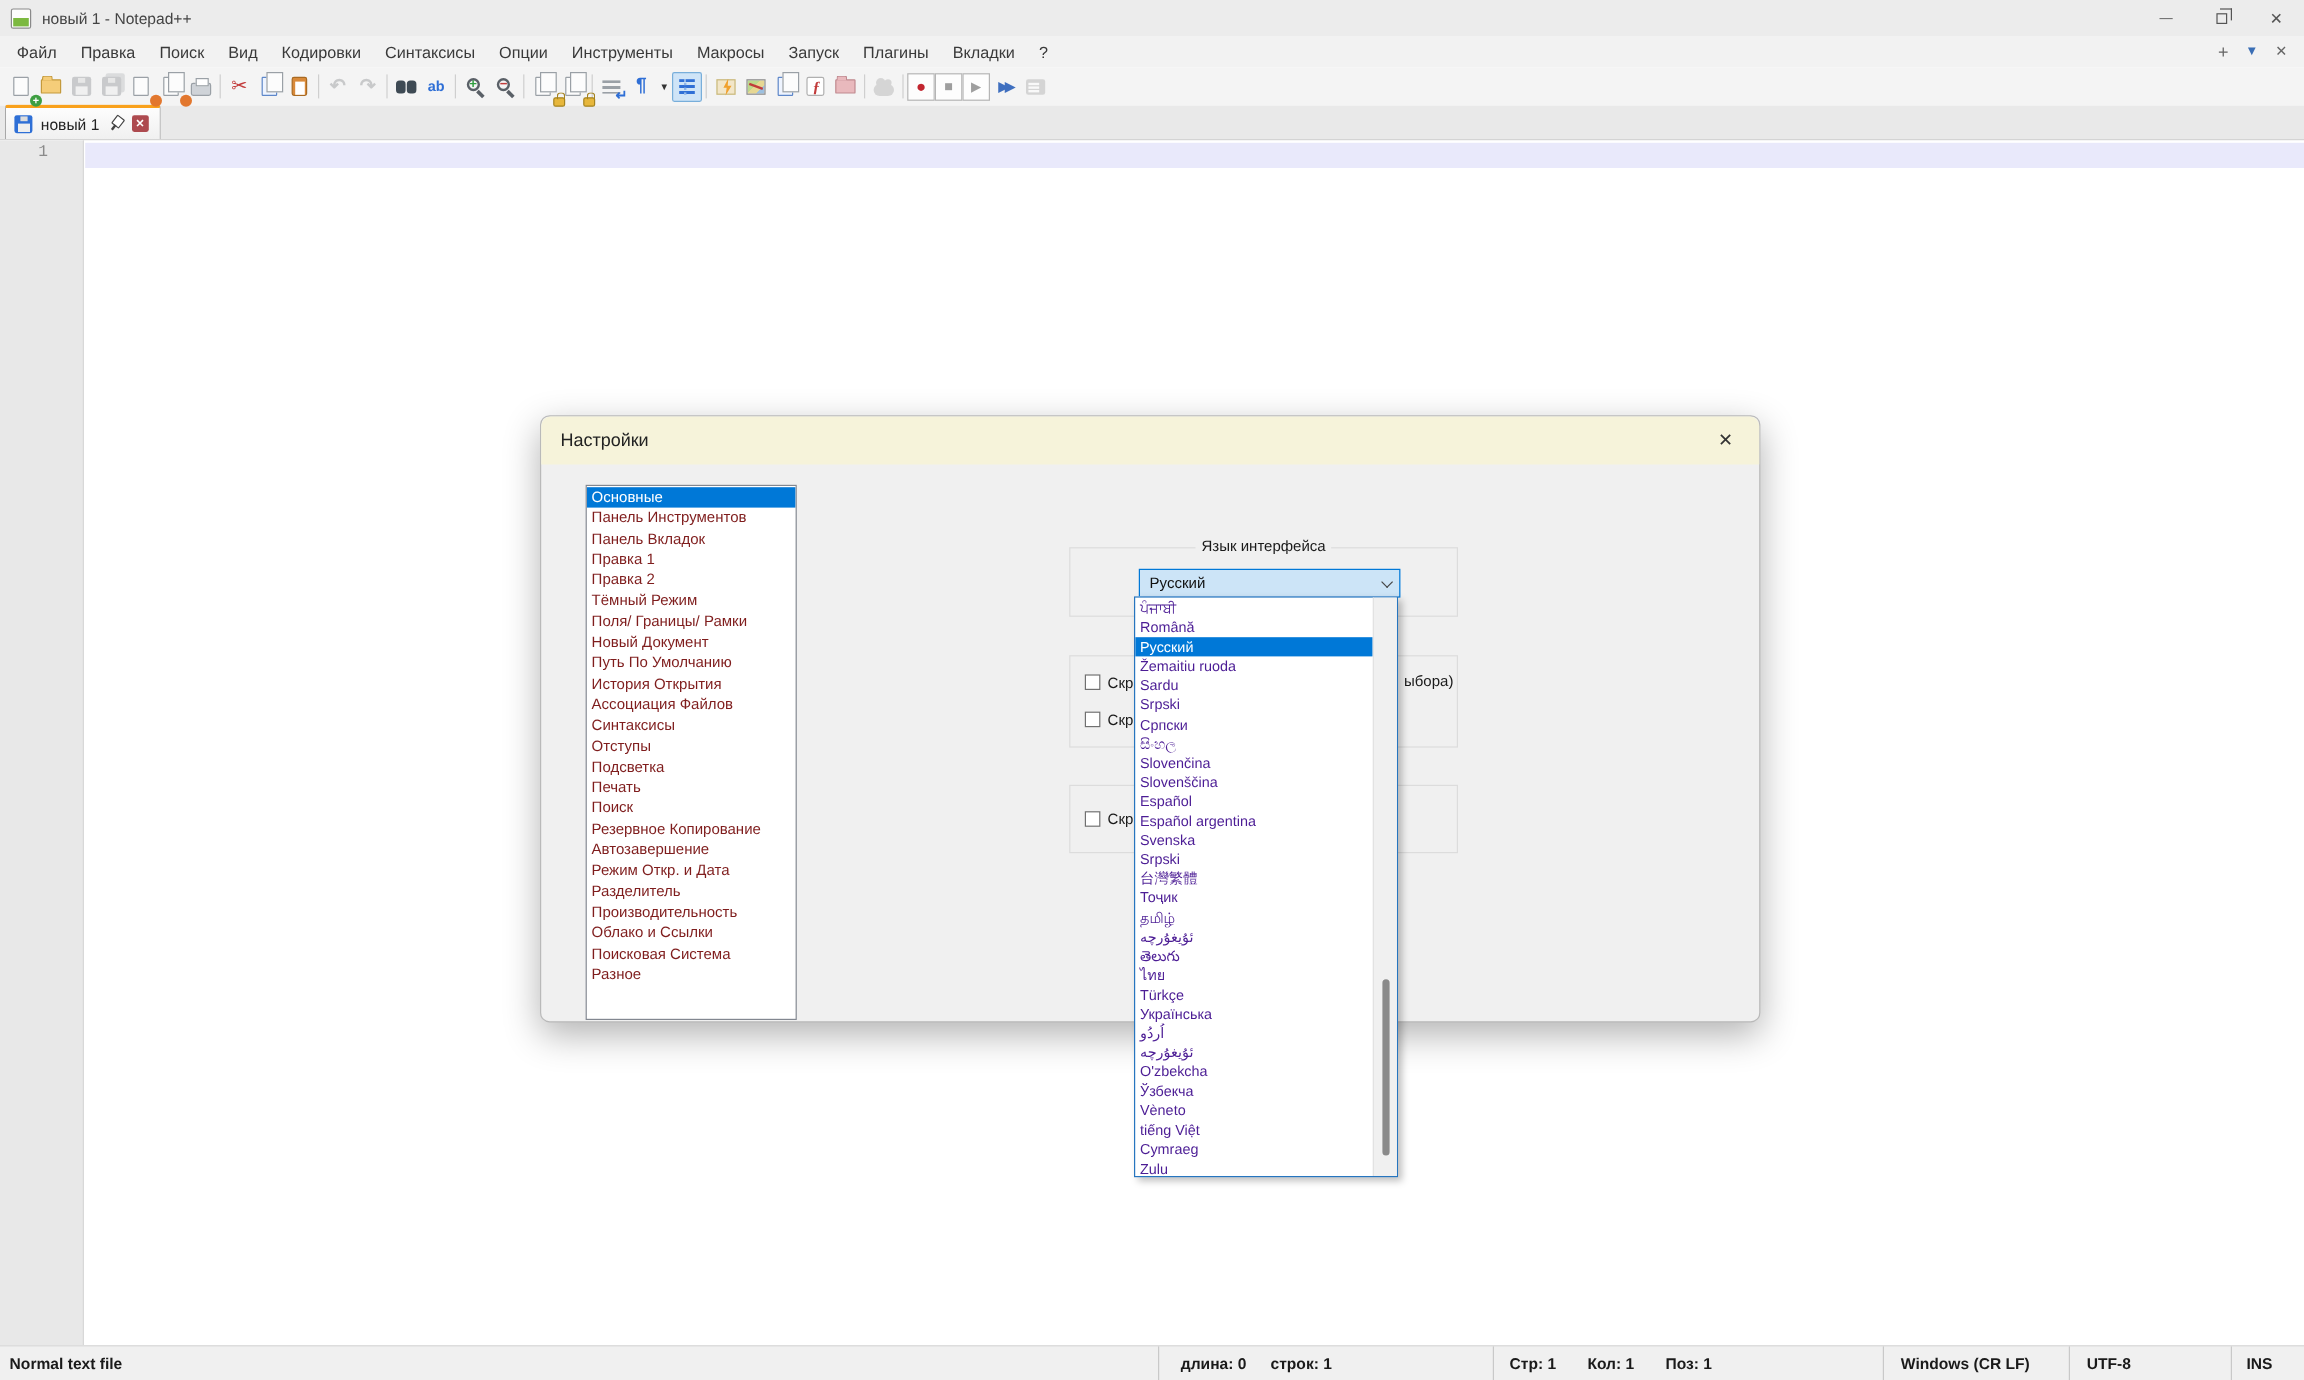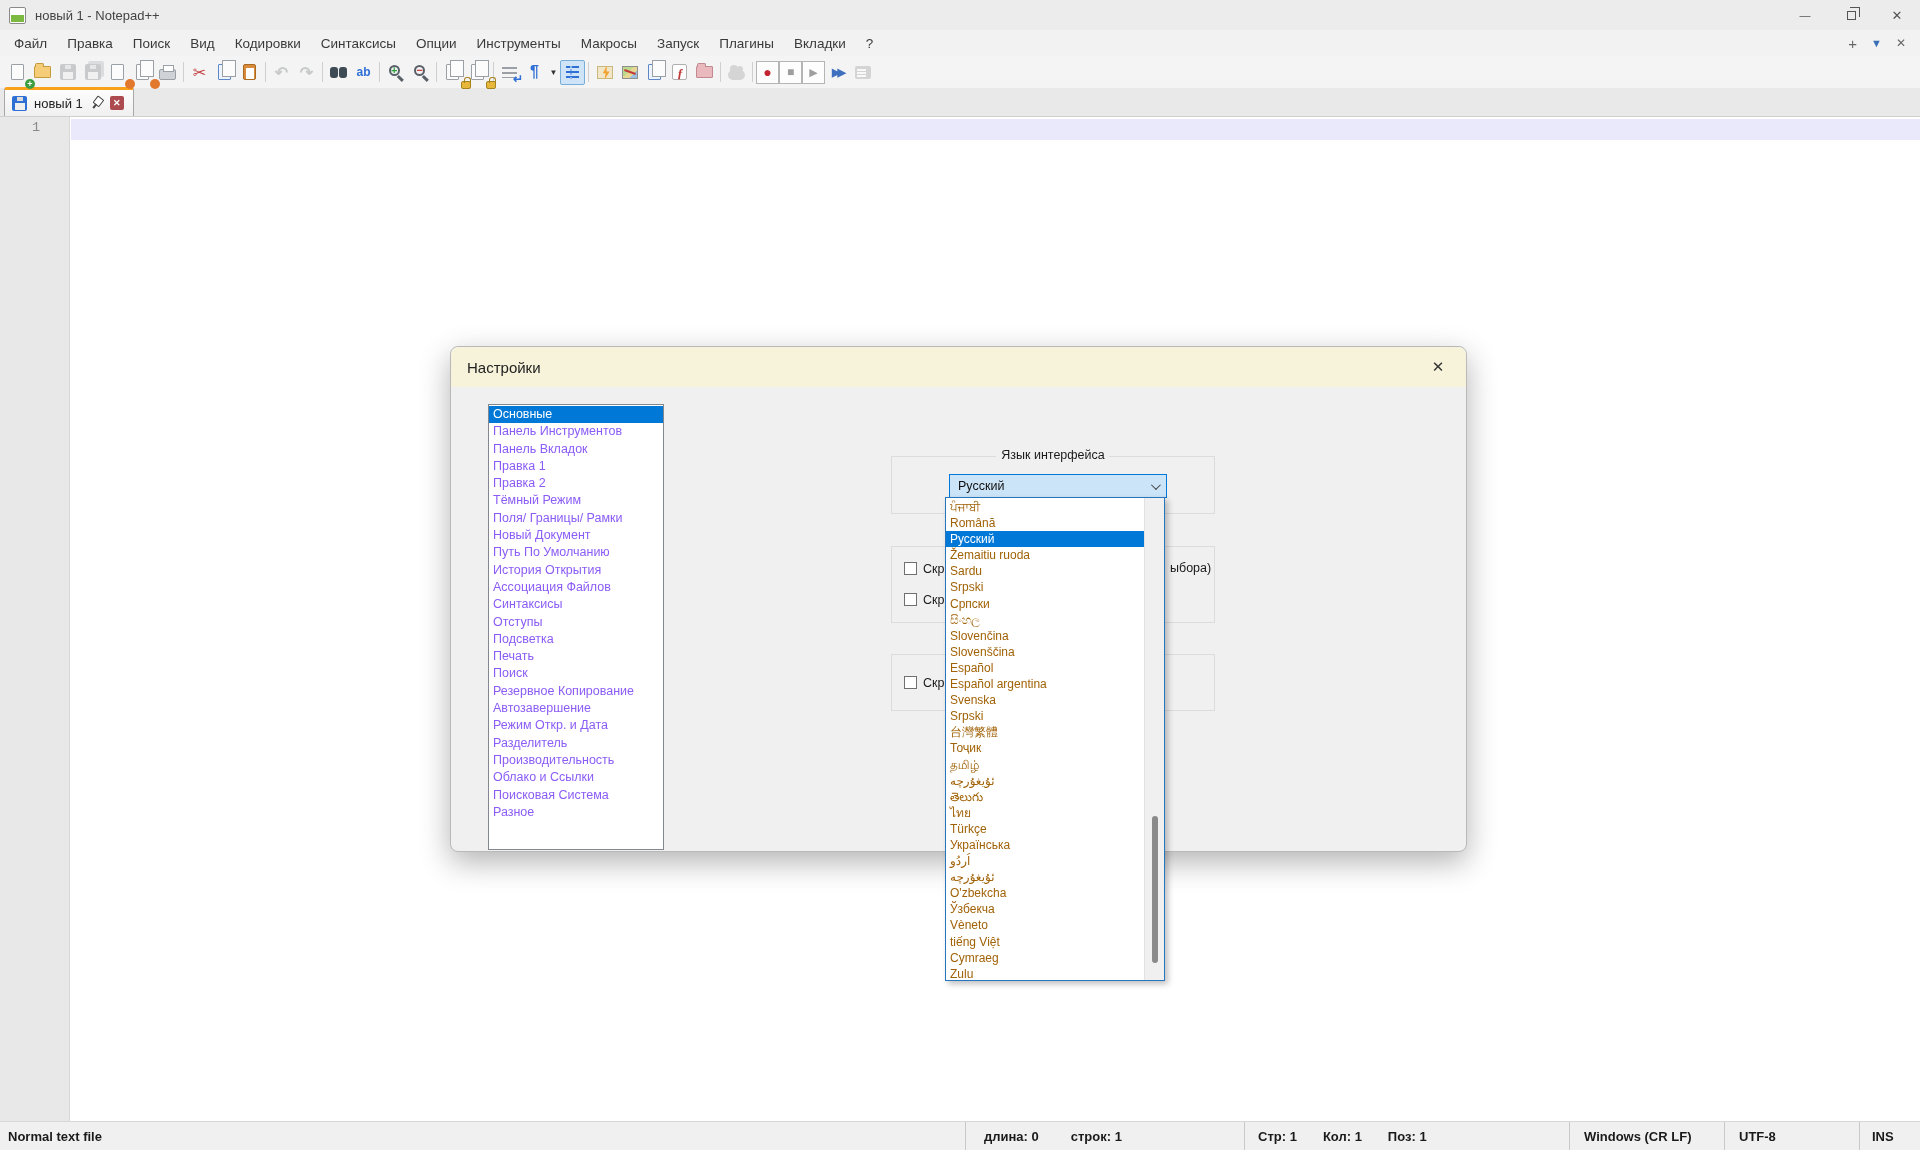--- a/index.html
+++ b/index.html
@@ -110,49 +110,49 @@
   .curline { position:absolute; left:71px; right:0; top:2px; height:21px; background:#e9e9fb; }
 
   
   .dialog { position:absolute; left:450px; top:346px; width:1017px; height:506px; background:#f0f0f0; border:1px solid #b9b9b9; border-radius:8px; box-shadow:0 10px 30px rgba(0,0,0,.30); z-index:40; }
   .dlg-title { height:40px; background:#f6f3da; border-radius:8px 8px 0 0; display:flex; align-items:center; padding:0 16px; }
   .dlg-title-text { font-size:15px; color:#222; }
   .dlg-close { margin-left:auto; color:#333; font-size:15px; width:24px; text-align:center; }
   .dlg-close::after { content:"✕"; }
 
   .listbox { position:absolute; left:37px; top:57px; width:176px; height:446px; background:#fff; border:1px solid #828790; overflow:hidden; padding-top:1px; }
-  .lb-item { height:17.3px; line-height:17.3px; font-size:12.5px; color:#8b5cf6; padding-left:4px; white-space:nowrap; }
+  .lb-item { height:17.3px; line-height:17.3px; font-size:12.5px; color:#7f1d1d; padding-left:4px; white-space:nowrap; }
   .lb-item.selected { background:#0078d7; color:#fff; }
 
   .groupbox { position:absolute; border:1px solid #dcdcdc; }
   .gb-label { position:absolute; top:-9px; left:50%; transform:translateX(-50%); background:#f0f0f0; padding:0 5px; font-size:12.5px; color:#1a1a1a; white-space:nowrap; }
   .g1 { left:440px; top:109px; width:324px; height:58px; }
   .g2 { left:440px; top:199px; width:324px; height:77px; }
   .g3 { left:440px; top:307px; width:324px; height:57px; }
   .combo { position:absolute; left:57px; top:17px; width:218px; height:24px; background:#cce4f7; border:1px solid #0078d7; display:flex; align-items:center; padding:0 8px; font-size:12.5px; color:#111; }
   .chev { margin-left:auto; width:7px; height:7px; border-right:1.6px solid #444; border-bottom:1.6px solid #444; transform:rotate(45deg) translateY(-2px); }
   .hidrow { position:relative; margin:12px 0 0 12px; height:19px; display:flex; align-items:center; gap:6px; }
   .g3 .hidrow { margin-top:18px; }
   .cb { width:13px; height:13px; background:#fff; border:1px solid #707070; flex:0 0 auto; }
   .frag, .fragR { font-size:12.5px; color:#1a1a1a; white-space:nowrap; }
   .fragR { position:absolute; left:266px; top:2px; }
 
   
   .dropdown { position:absolute; left:945px; top:497px; width:220px; height:484px; background:#fff; border:1px solid #2675bf; box-shadow:3px 3px 6px rgba(0,0,0,.25); display:flex; z-index:50; }
   .dd-items { flex:1; overflow:hidden; padding-top:1px; }
-  .dd-item { height:16.1px; line-height:16.1px; font-size:12px; color:#a16207; padding-left:4px; white-space:nowrap; overflow:hidden; }
+  .dd-item { height:16.1px; line-height:16.1px; font-size:12px; color:#4c1d95; padding-left:4px; white-space:nowrap; overflow:hidden; }
   .dd-item.selected { background:#0078d7; color:#fff; }
   .dd-scroll { width:20px; background:#f0f0f0; border-left:1px solid #e2e2e2; position:relative; }
   .dd-thumb { position:absolute; left:7px; width:6px; top:318px; height:147px; background:#8a8a8a; border-radius:3px; }
 
   
   .statusbar { position:absolute; left:0; top:1121px; width:1920px; height:29px; background:#f0f0f0; border-top:1px solid #d7d7d7; display:flex; font-size:13px; color:#1a1a1a;font-weight:bold; }
   .ss { display:flex; align-items:center; border-right:1px solid #c9c9c9; white-space:nowrap; }
   .s1 { flex:1; padding-left:8px; }
-  .s2 { width:279px; padding-left:18px; gap:32px; }
+  .s2 { width:279px; padding-left:18px; gap:20px; }
   .s3 { width:325px; padding-left:13px; gap:26px; }
   .s4 { width:155px; padding-left:14px; }
   .s5 { width:135px; padding-left:14px; }
   .s6 { width:60px; padding-left:12px; border-right:none; }
 </style>
 </head>
 <body>
 
 <div id="app">
 

